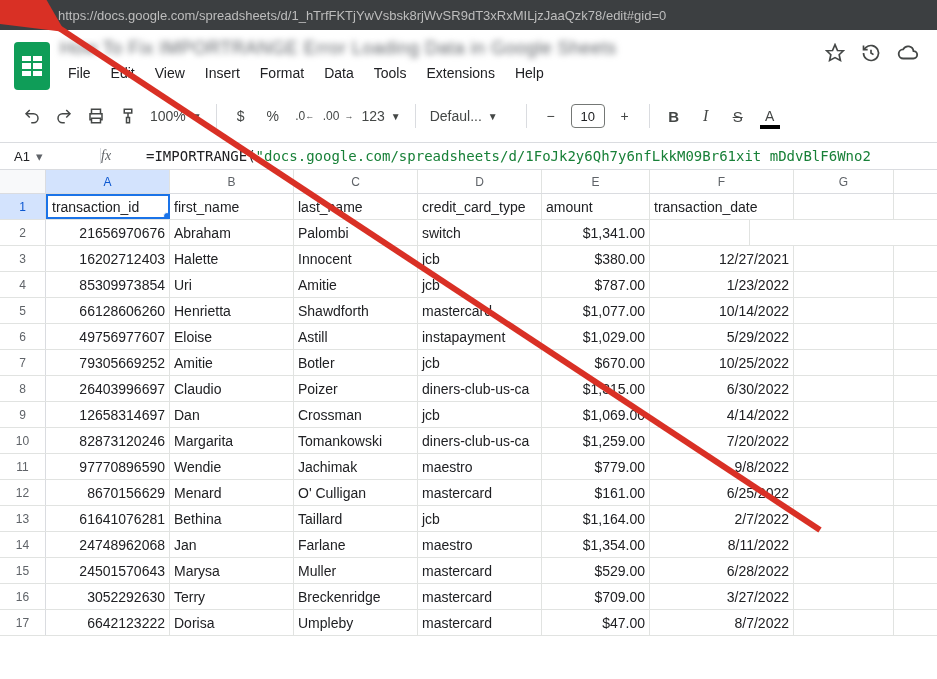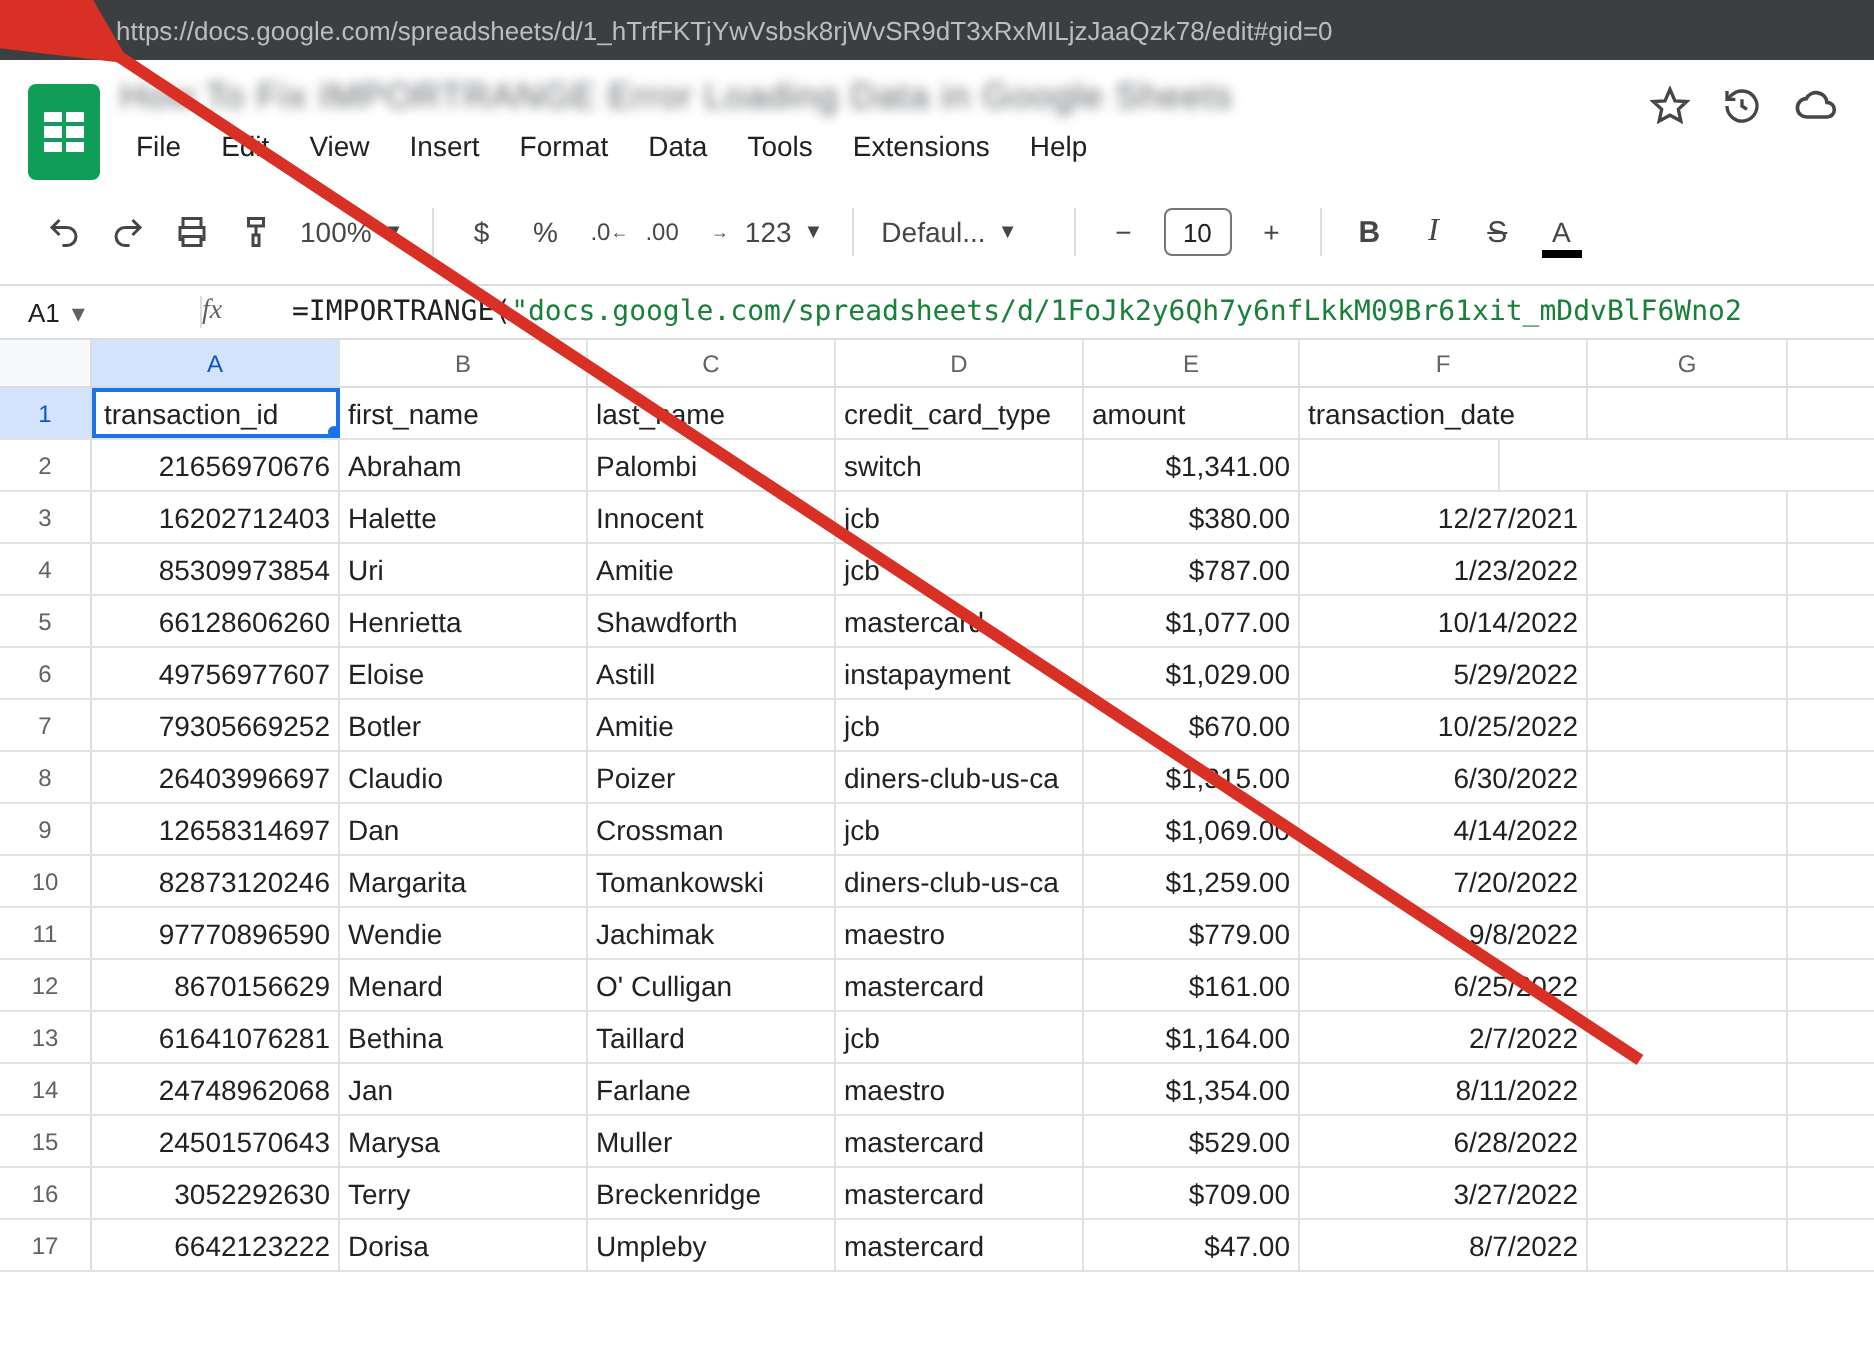--- a/index.html
+++ b/index.html
@@ -170,21 +170,21 @@
   <div class="tbtn">
       <span>$</span>
     </div>
   <div class="tbtn">
       <span>%</span>
     </div>
   <div class="tbtn" style="font-size:12px; gap:0;">
       <span>.0</span>
       <sub style="font-size:9px;">←</sub>
     </div>
-  <div class="tbtn" style="font-size:12px; gap:16px;">
+  <div class="tbtn" style="font-size:12px; gap:5px;">
       <span>.00</span>
       <sub style="font-size:9px;">→</sub>
     </div>
   <div class="fmtnum">
       <span>123</span>
       <span class="dd-caret">▼</span>
     </div>
   <div class="sep"></div>
   <div class="fontsel" style="width:90px;">
       <span style="overflow:hidden; white-space:nowrap;">Defaul...</span>
@@ -296,22 +296,22 @@
         <div class="cell cB">Eloise</div>
         <div class="cell cC">Astill</div>
         <div class="cell cD">instapayment</div>
         <div class="cell cE right">$1,029.00</div>
         <div class="cell cF right">5/29/2022</div>
         <div class="cell cG"></div>
       </div>
       <div class="row">
         <div class="rhdr">7</div>
         <div class="cell cA right">79305669252</div>
+        <div class="cell cB">Amitie</div>
         <div class="cell cC">Botler</div>
-        <div class="cell cB">Amitie</div>
         <div class="cell cD">jcb</div>
         <div class="cell cE right">$670.00</div>
         <div class="cell cF right">10/25/2022</div>
         <div class="cell cG"></div>
       </div>
       <div class="row">
         <div class="rhdr">8</div>
         <div class="cell cA right">26403996697</div>
         <div class="cell cB">Claudio</div>
         <div class="cell cC">Poizer</div>

